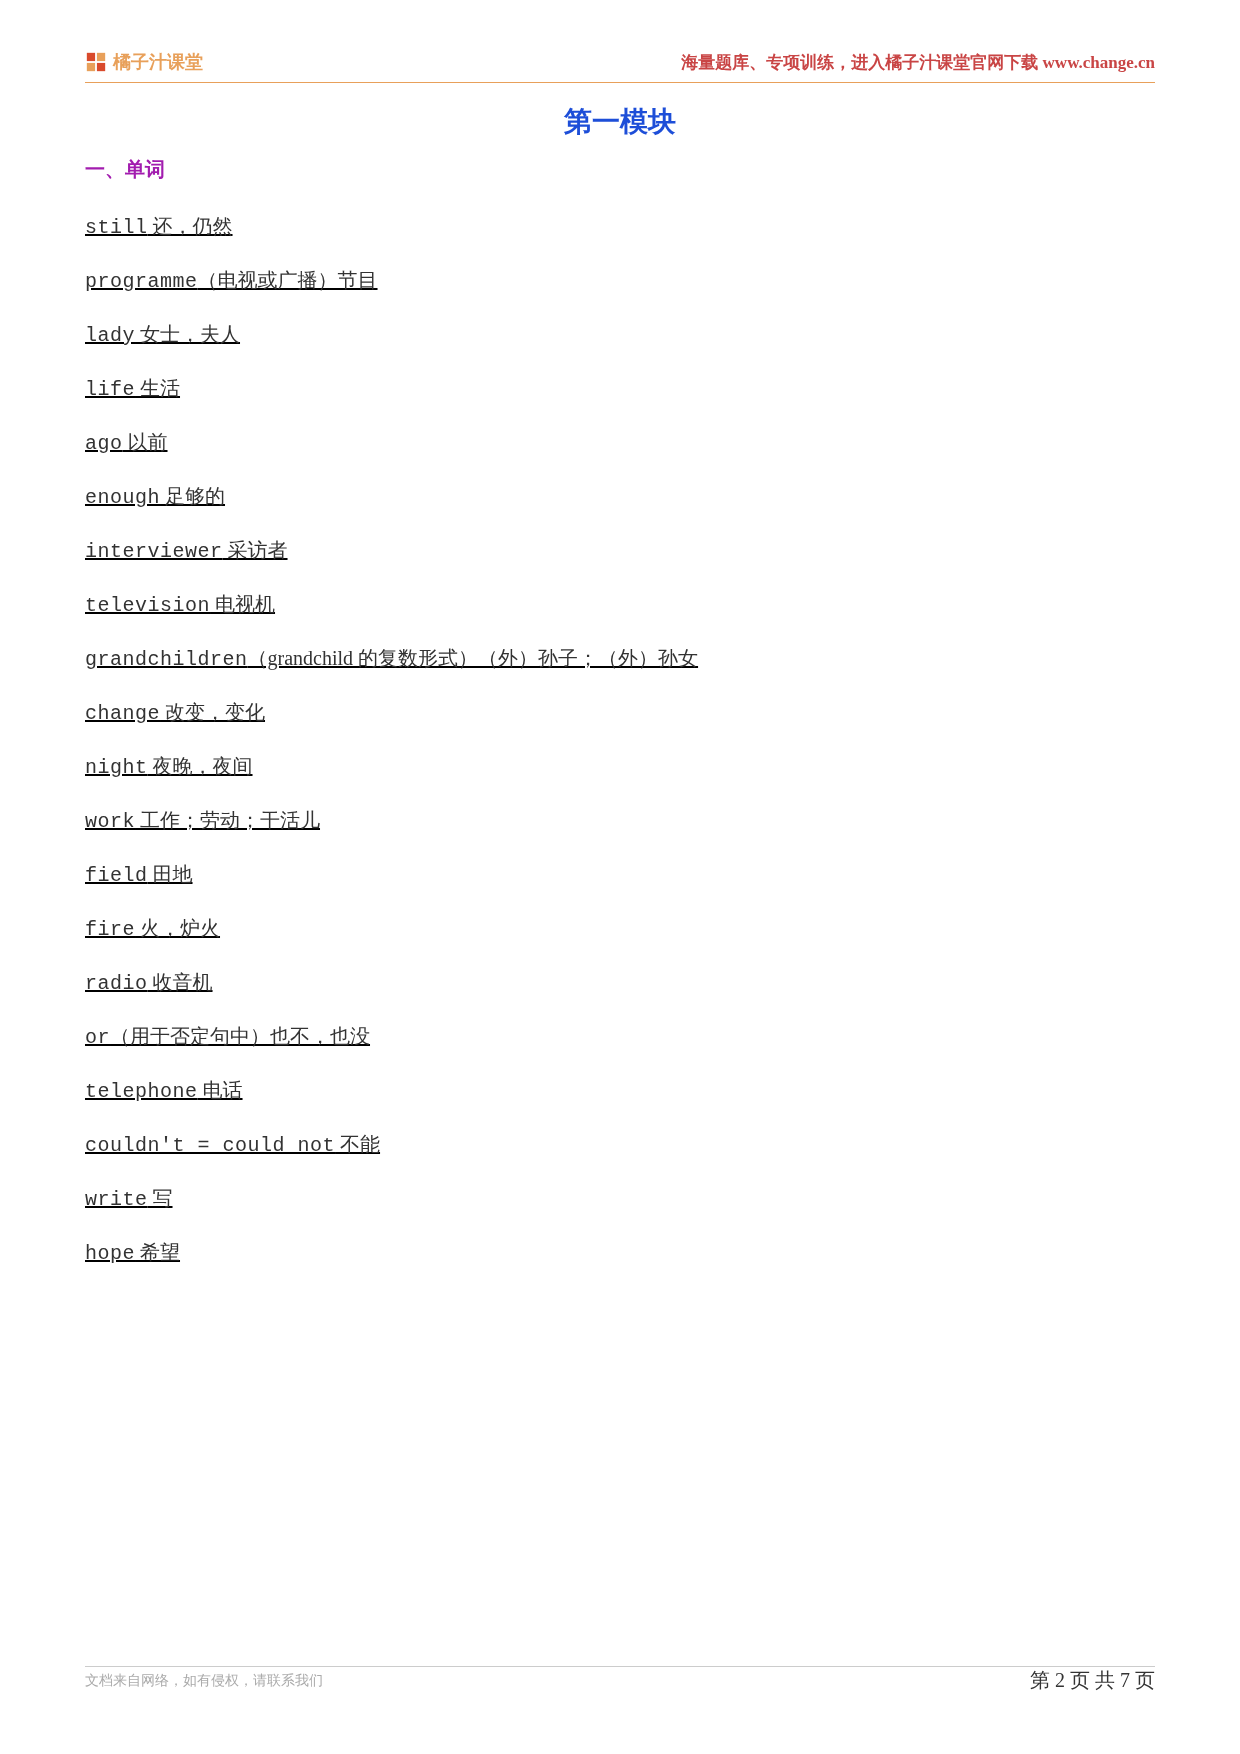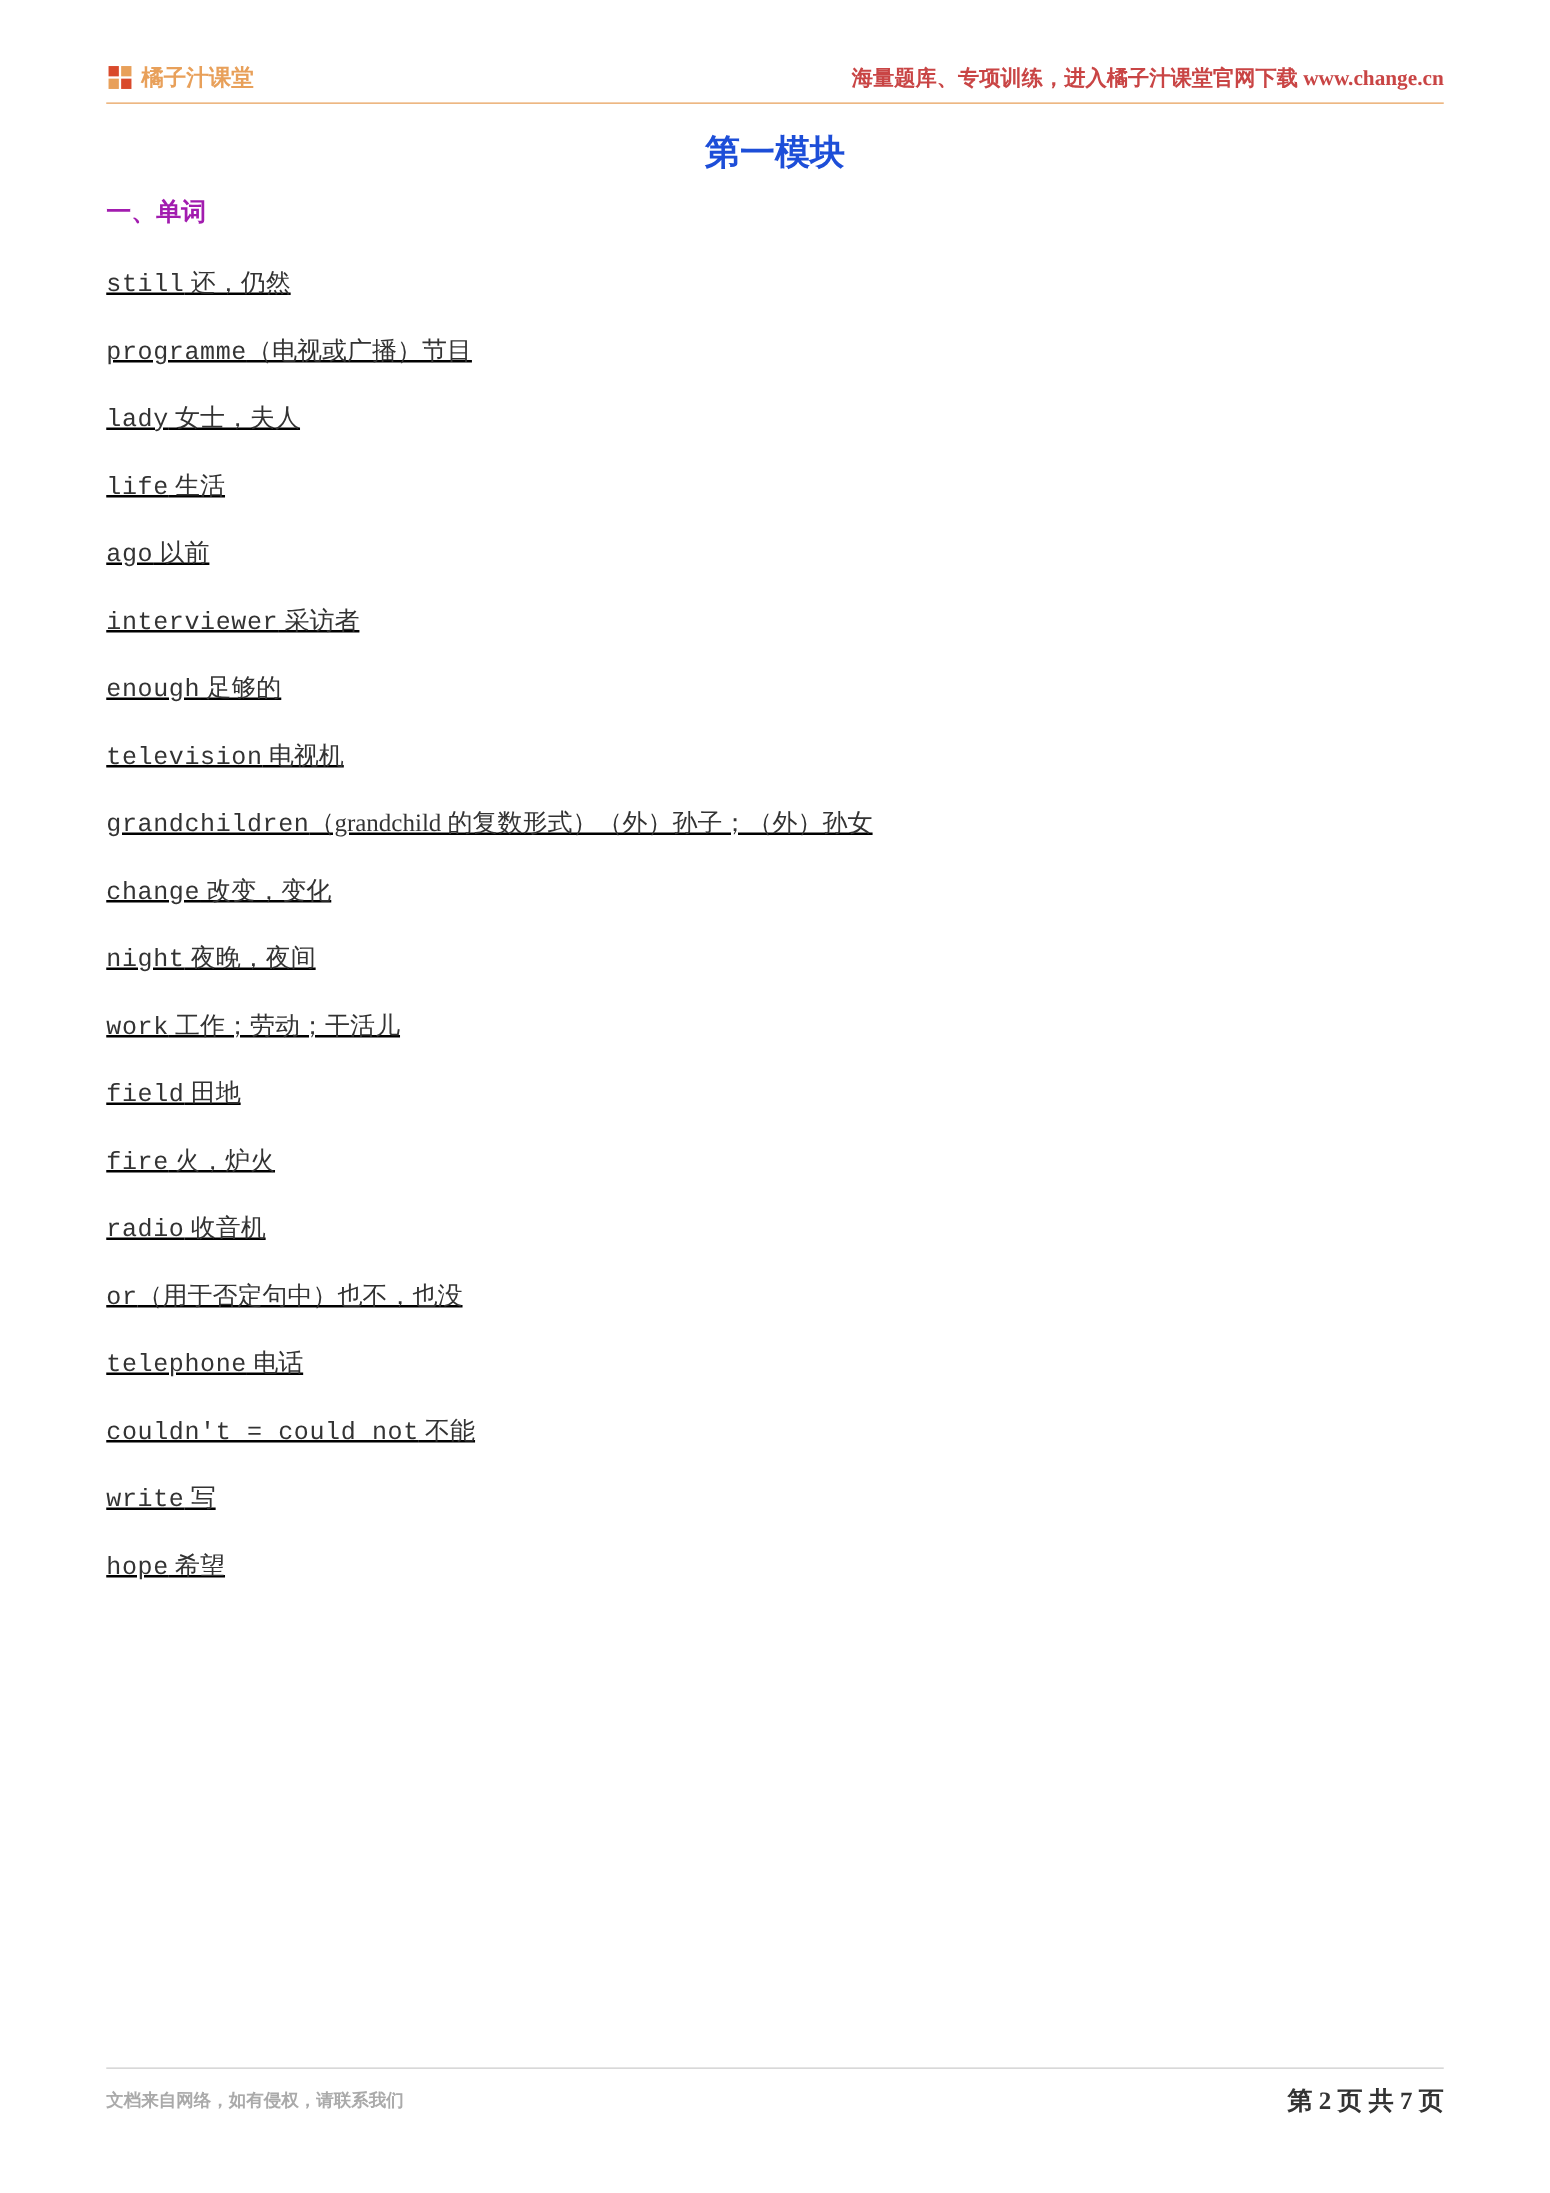--- a/index.html
+++ b/index.html
@@ -83,23 +83,21 @@
     }
     .vocab-item .eng {
       font-family: "Courier New", monospace;
       letter-spacing: 0.5px;
     }
     .footer {
       display: flex;
       justify-content: space-between;
       align-items: center;
       border-top: 1px solid #ccc;
-      padding-top: 12px;
       margin-top: 20px;
-      font-weight: bold;
     }
     .footer-left {
       color: #aaa;
       font-size: 14px;
       font-family: "SimSun", "宋体", serif;
     }
     .footer-right {
       color: #333;
       font-size: 20px;
       font-family: "SimSun", "宋体", serif;
@@ -126,22 +124,22 @@
 
   <div class="content">
     <h1 class="module-title">第一模块</h1>
     <h2 class="section-title">一、单词</h2>
     <div class="vocab-list">
         <div class="vocab-item"><span class="eng">still</span><span> 还，仍然</span></div>
         <div class="vocab-item"><span class="eng">programme</span><span>（电视或广播）节目</span></div>
         <div class="vocab-item"><span class="eng">lady</span><span> 女士，夫人</span></div>
         <div class="vocab-item"><span class="eng">life</span><span> 生活</span></div>
         <div class="vocab-item"><span class="eng">ago</span><span> 以前</span></div>
+        <div class="vocab-item"><span class="eng">enough</span><span> 足够的</span></div>
         <div class="vocab-item"><span class="eng">interviewer</span><span> 采访者</span></div>
-        <div class="vocab-item"><span class="eng">enough</span><span> 足够的</span></div>
         <div class="vocab-item"><span class="eng">television</span><span> 电视机</span></div>
         <div class="vocab-item"><span class="eng">grandchildren</span><span>（grandchild 的复数形式）（外）孙子；（外）孙女</span></div>
         <div class="vocab-item"><span class="eng">change</span><span> 改变，变化</span></div>
         <div class="vocab-item"><span class="eng">night</span><span> 夜晚，夜间</span></div>
         <div class="vocab-item"><span class="eng">work</span><span> 工作；劳动；干活儿</span></div>
         <div class="vocab-item"><span class="eng">field</span><span> 田地</span></div>
         <div class="vocab-item"><span class="eng">fire</span><span> 火，炉火</span></div>
         <div class="vocab-item"><span class="eng">radio</span><span> 收音机</span></div>
         <div class="vocab-item"><span class="eng">or</span><span>（用于否定句中）也不，也没</span></div>
         <div class="vocab-item"><span class="eng">telephone</span><span> 电话</span></div>

